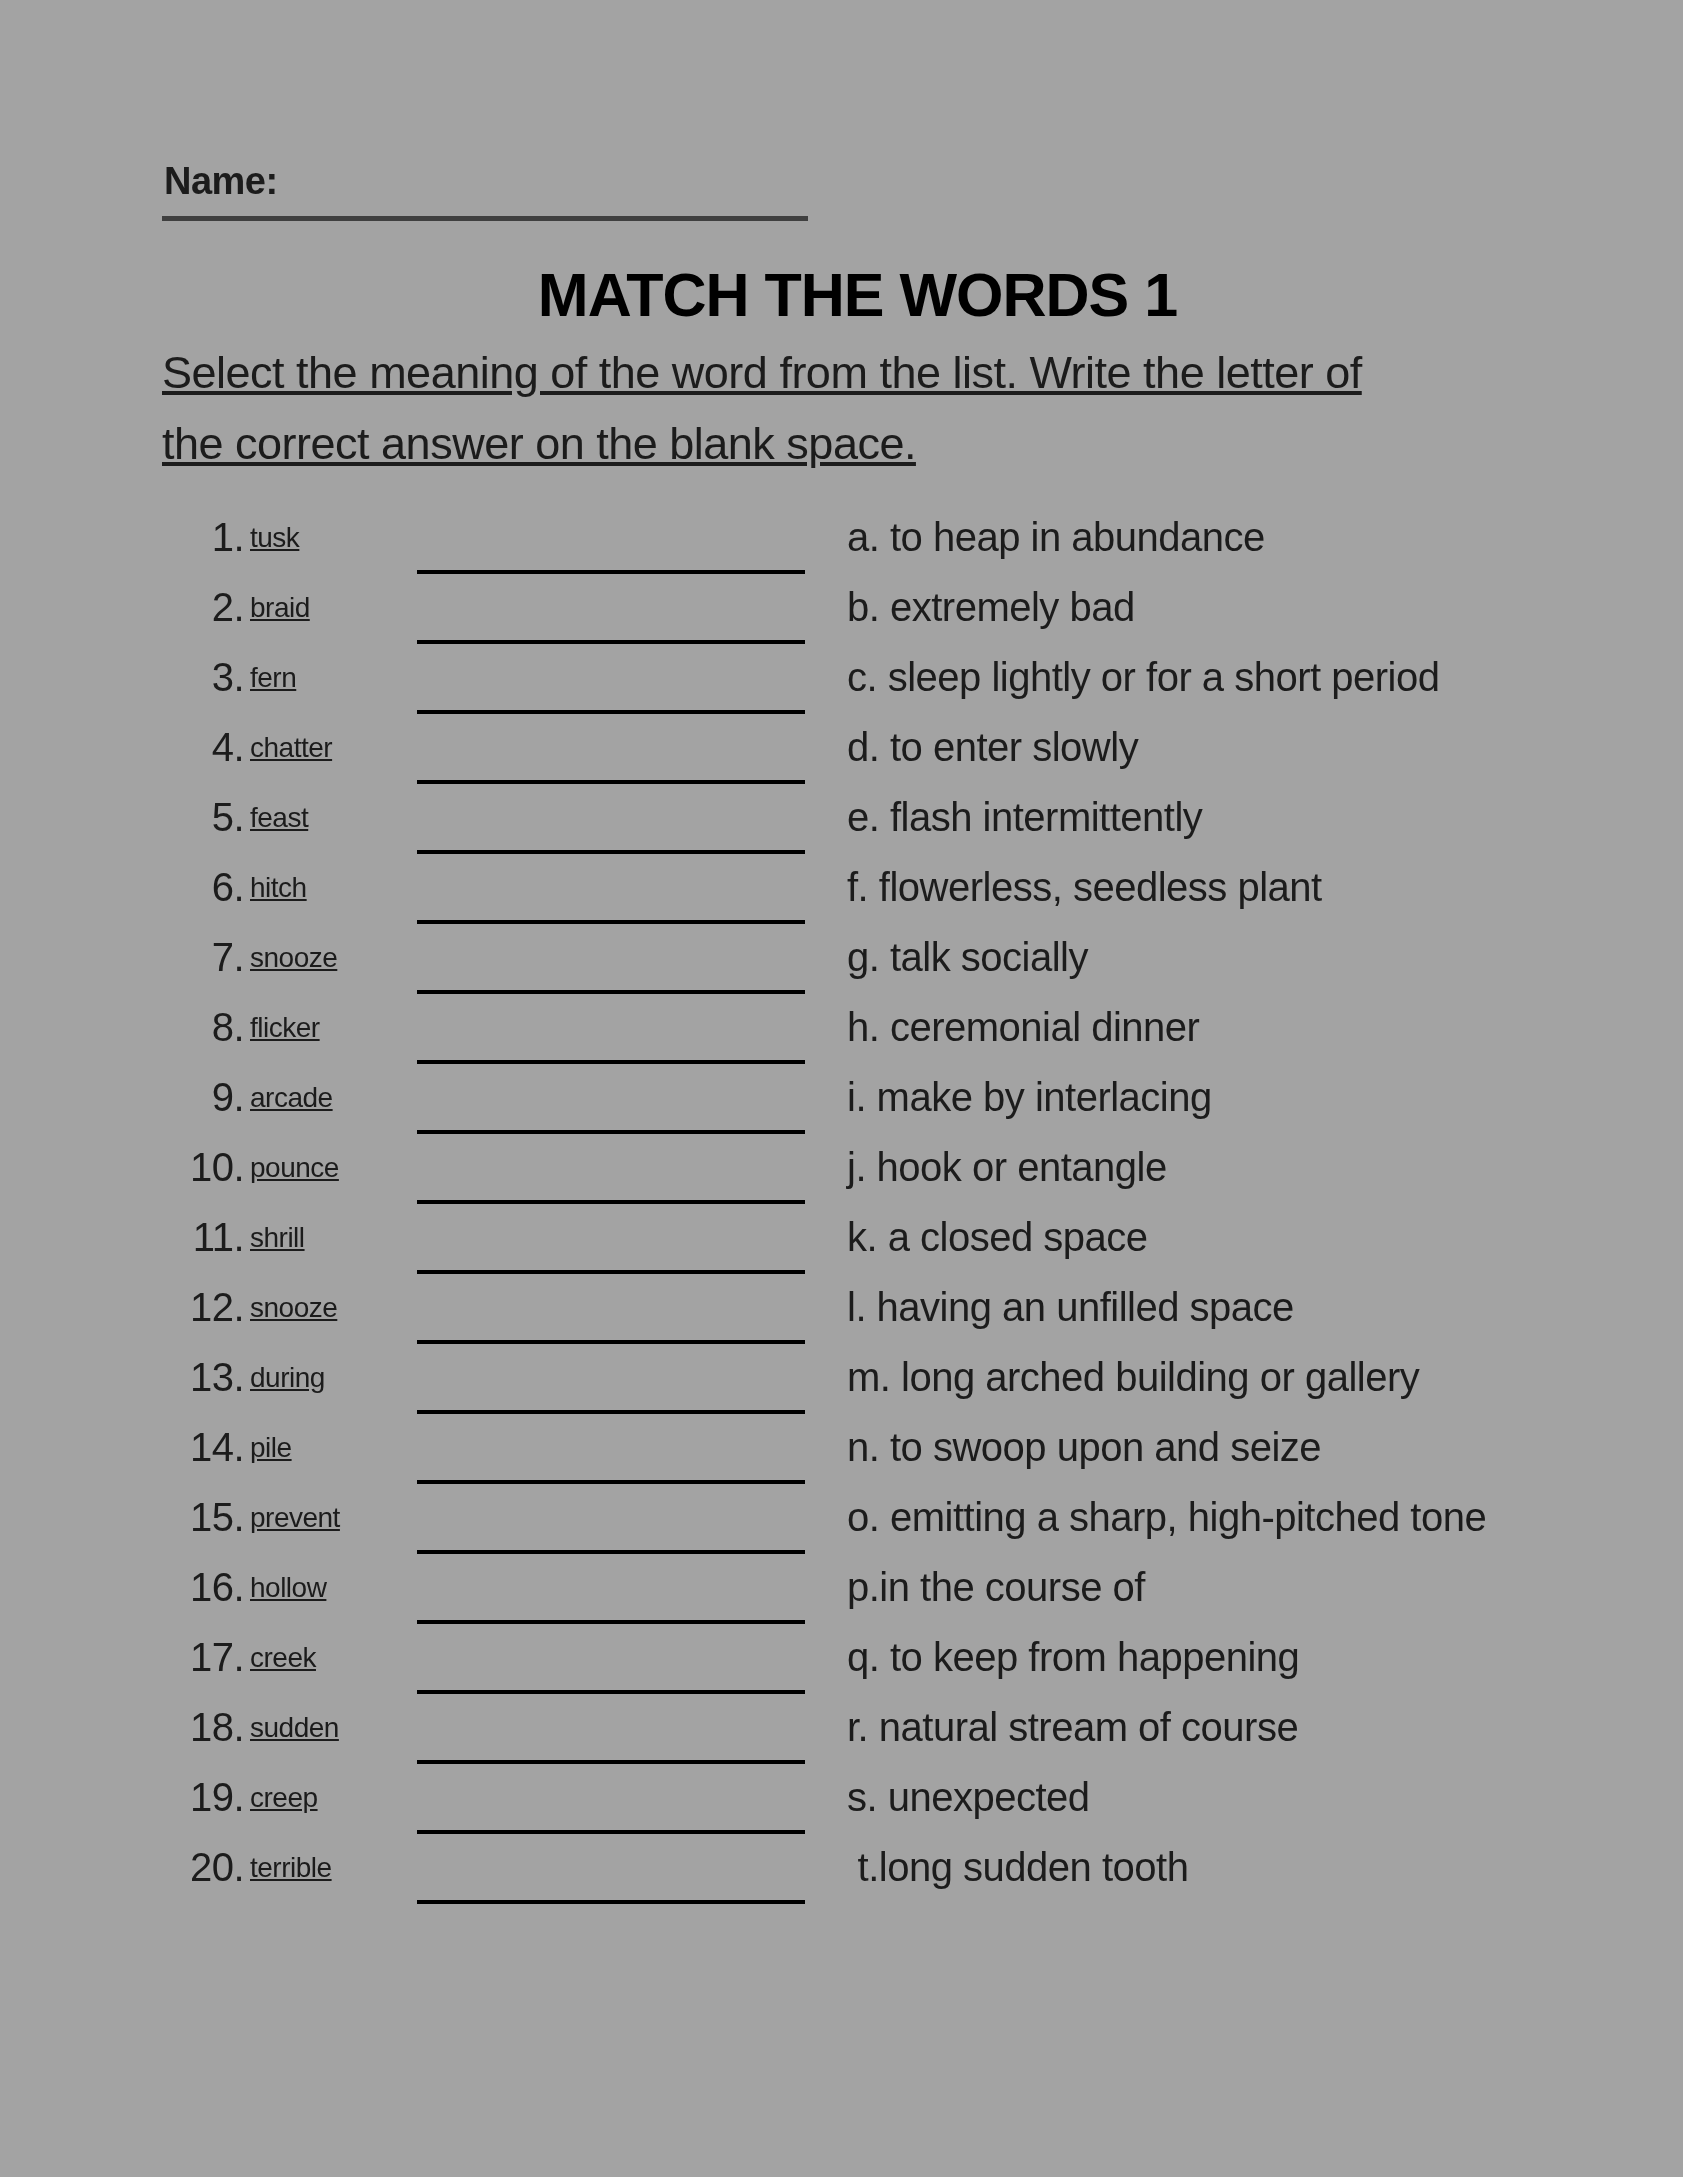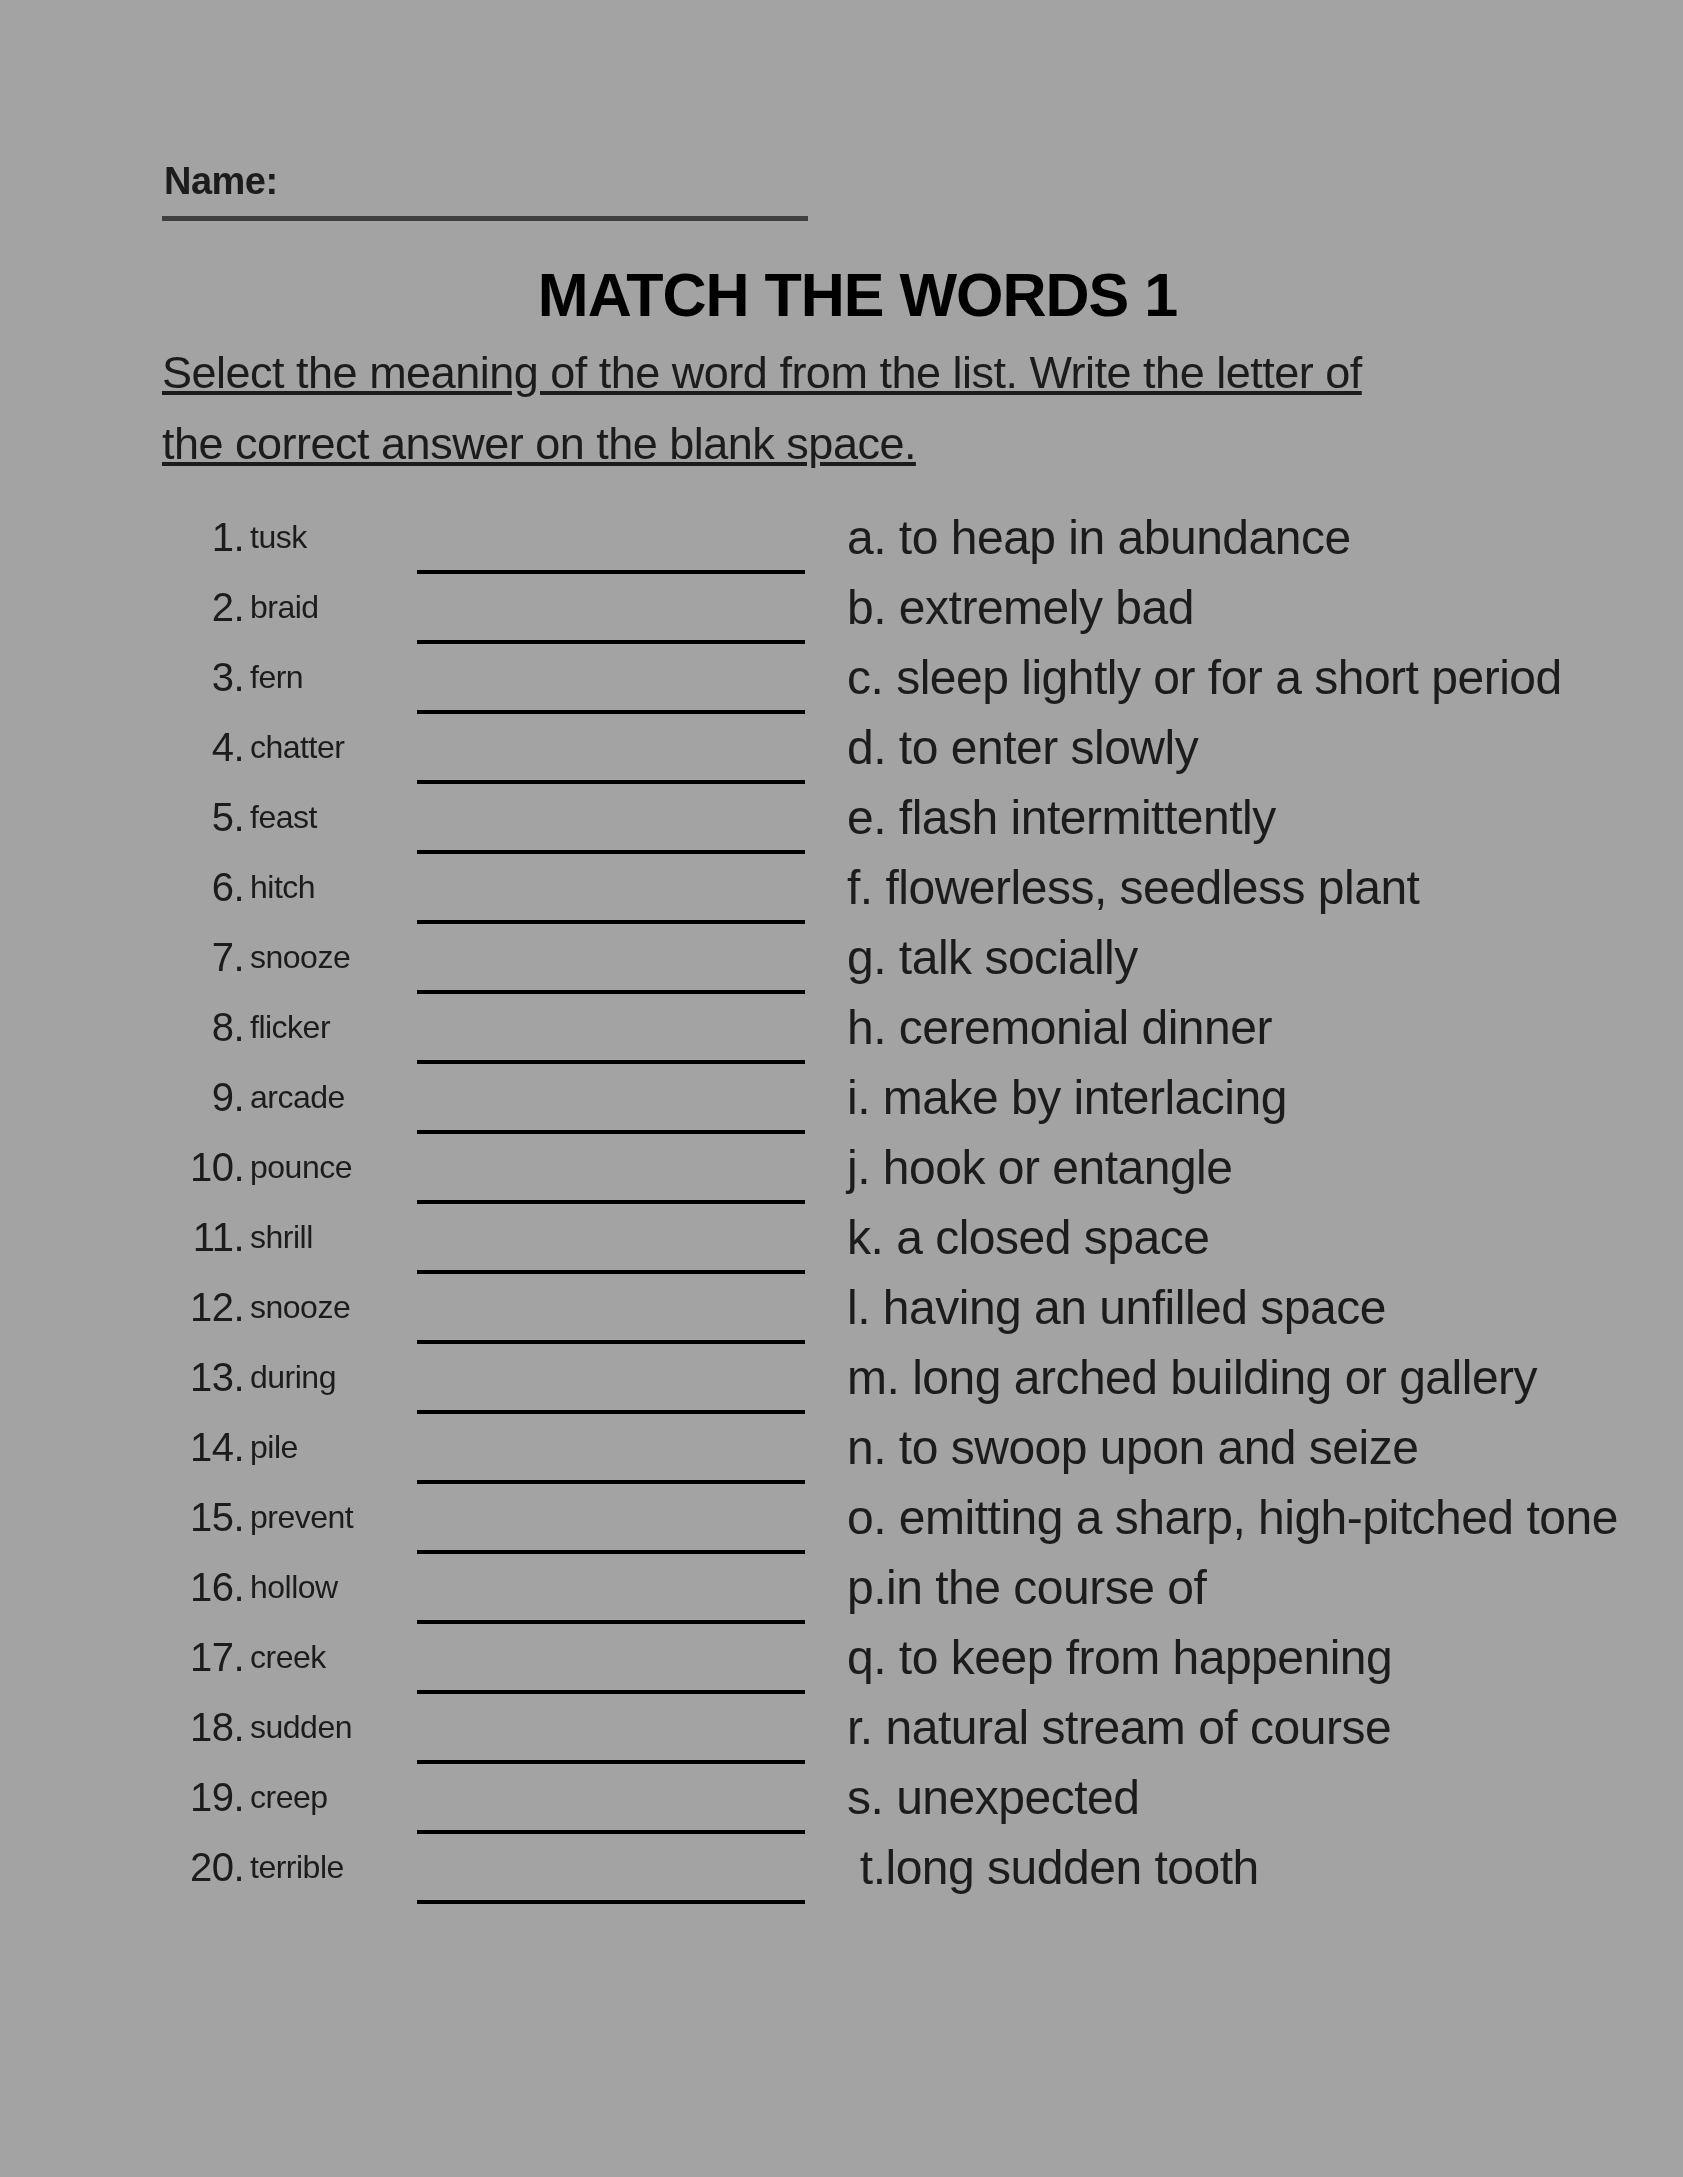--- a/index.html
+++ b/index.html
@@ -39,29 +39,30 @@
 
   .match-list{position:absolute;left:0;top:505px;width:1683px;}
   .row{position:relative;height:70px;}
   .row span{line-height:65px;display:inline-block;}
   .num{
     position:absolute;left:129px;width:115px;text-align:right;
     font-size:40px;
   }
   .word{
     position:absolute;left:250px;
-    font-size:32px;
+    font-size:28px;
+    text-decoration:underline;
   }
   .blank{
     position:absolute;left:417px;bottom:1px;width:388px;height:4px;
     background:var(--blank);
   }
   .def{
     position:absolute;left:847px;
-    font-size:48px;white-space:pre;
+    font-size:40px;white-space:pre;
   }
 </style>
 </head>
 <body>
 
 <div class="page">
 
   <span class="name-label">Name:</span>
   <div class="name-line"></div>
 

